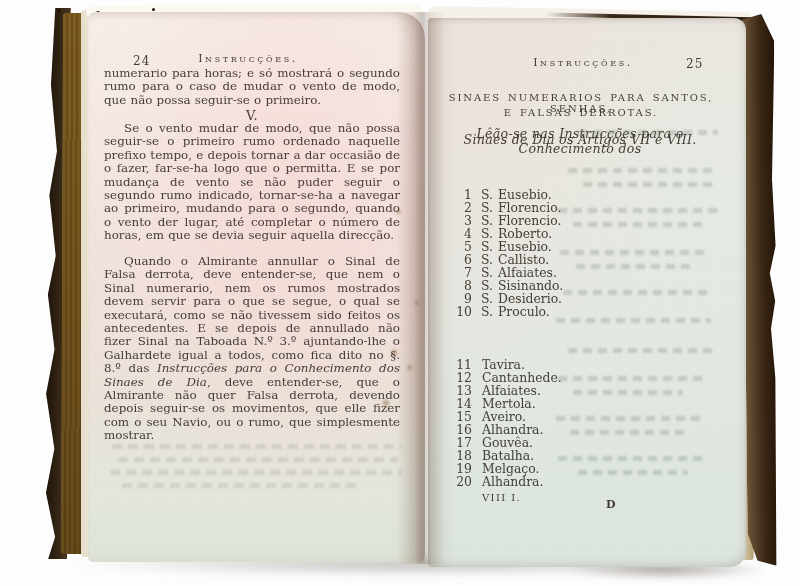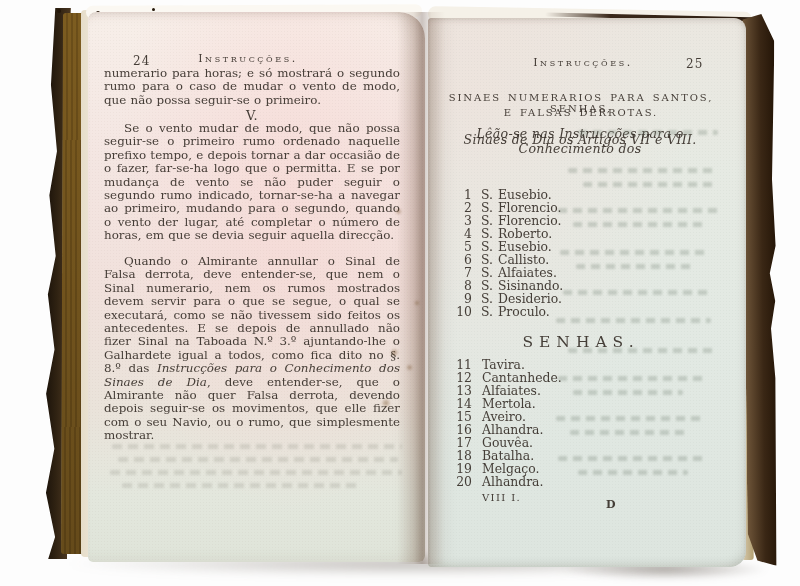--- a/index.html
+++ b/index.html
@@ -190,21 +190,20 @@
         <span class="lprefix">S.</span>
         <span class="lname">Desiderio.</span>
       </div>
         <div class="lrow">
         <span class="lnum">10</span>
         <span class="lprefix">S.</span>
         <span class="lname">Proculo.</span>
       </div>
       </div>
 
-    <div class="abs ink big-head center" style="left:8px;top:315px;width:290px;">SENHAS.</div>
 
     <div class="abs ink list" style="left:20px;top:340px;">
         <div class="lrow">
         <span class="lnum2">11</span>
         <span class="lname">Tavira.</span>
       </div>
         <div class="lrow">
         <span class="lnum2">12</span>
         <span class="lname">Cantanhede.</span>
       </div>

